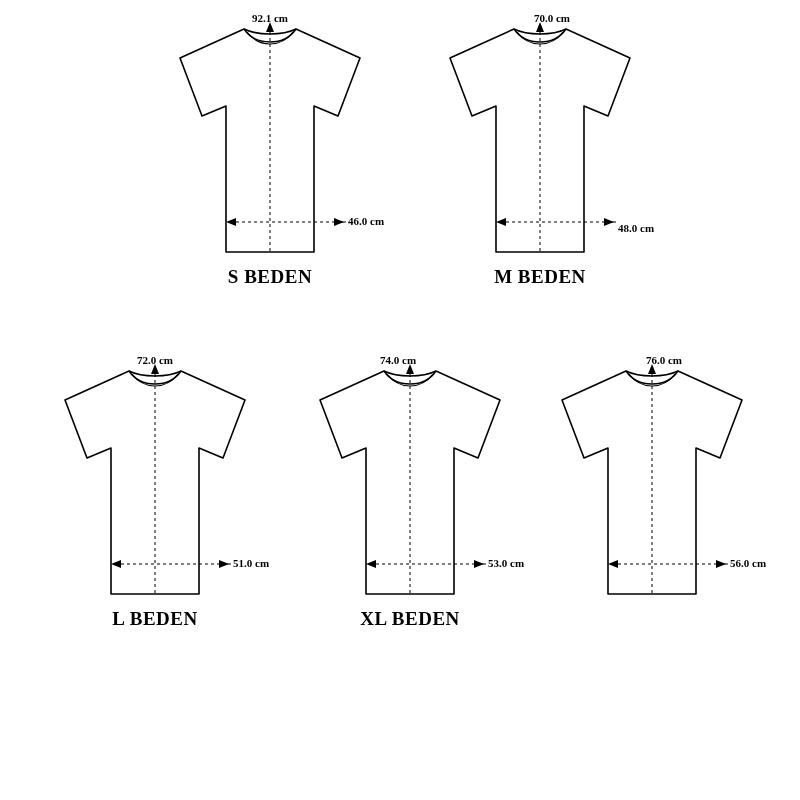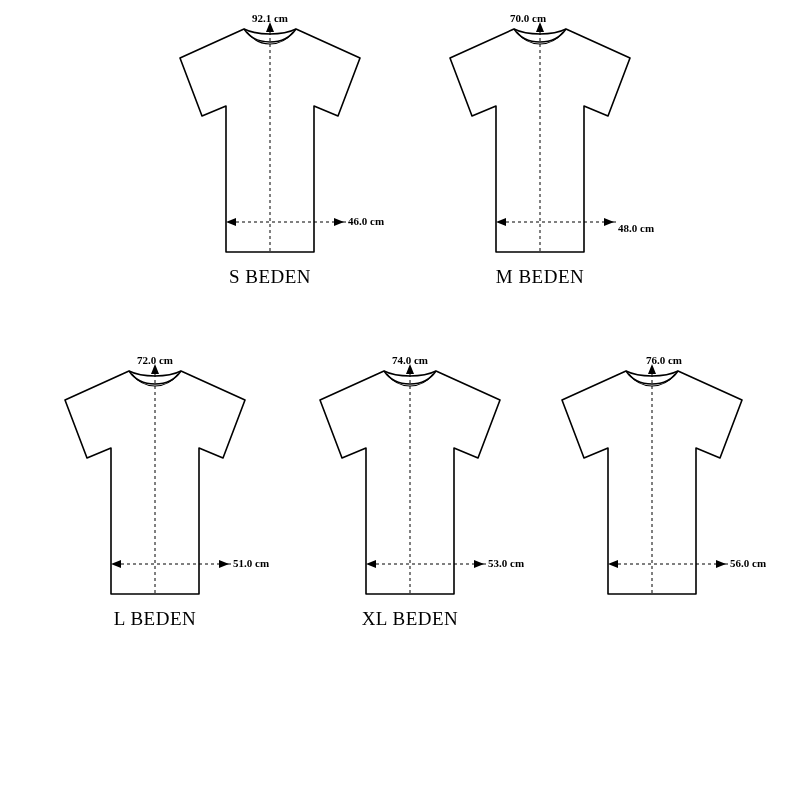--- a/index.html
+++ b/index.html
@@ -32,21 +32,21 @@
     height: 260px;
   }
   .shirt-svg {
     display: block;
   }
   .label {
     position: absolute;
     left: 0;
     width: 260px;
     text-align: center;
-    font-weight: normal;
+    font-weight: bold;
     font-size: 19px;
     letter-spacing: 0.5px;
   }
   .dim-text {
     position: absolute;
     font-size: 11px;
     font-weight: bold;
     white-space: nowrap;
     font-family: "Liberation Serif", serif;
   }
@@ -120,21 +120,21 @@
                  C 150 24, 142 26, 130 26 Z" fill="#ffffff" stroke="#000000" stroke-width="1.6" stroke-linejoin="round"></path>
         <path d="M104 21 C 110 30, 118 34, 130 34 C 142 34, 150 30, 156 21" fill="none" stroke="#000000" stroke-width="1.4"></path>
         <path d="M107 24 C 113 32, 120 36, 130 36 C 140 36, 147 32, 153 24" fill="none" stroke="#000000" stroke-width="1.1"></path>
         <line x1="130" y1="18" x2="130" y2="244" stroke="#000000" stroke-width="1" stroke-dasharray="3,3"></line>
         <polygon points="130,14 126,24 134,24" fill="#000000"></polygon>
         <line x1="90" y1="214" x2="200" y2="214" stroke="#000000" stroke-width="1" stroke-dasharray="3,3"></line>
         <polygon points="86,214 96,210 96,218" fill="#000000"></polygon>
         <polygon points="204,214 194,210 194,218" fill="#000000"></polygon>
         <line x1="200" y1="214" x2="206" y2="214" stroke="#000000" stroke-width="1"></line>
       </svg>
-      <div class="dim-text" style="left:100px; top:4px; width:60px; text-align:left;">70.0 cm</div>
+      <div class="dim-text" style="left:100px; top:4px; width:60px; text-align:right;">70.0 cm</div>
       <div class="dim-text chest-text" style="left:208px; top:214px;">48.0 cm</div>
     </div>
     <div class="label" style="top:258px;">M BEDEN</div>
   </div>
 
   <div class="size-cell" style="left:25px; top:350px;">
     <div class="shirt-wrap">
       <svg class="shirt-svg" width="260" height="260" viewBox="0 0 260 260">
         <path d="M130 26
                  C 118 26, 110 24, 104 21
@@ -180,21 +180,21 @@
                  C 150 24, 142 26, 130 26 Z" fill="#ffffff" stroke="#000000" stroke-width="1.6" stroke-linejoin="round"></path>
         <path d="M104 21 C 110 30, 118 34, 130 34 C 142 34, 150 30, 156 21" fill="none" stroke="#000000" stroke-width="1.4"></path>
         <path d="M107 24 C 113 32, 120 36, 130 36 C 140 36, 147 32, 153 24" fill="none" stroke="#000000" stroke-width="1.1"></path>
         <line x1="130" y1="18" x2="130" y2="244" stroke="#000000" stroke-width="1" stroke-dasharray="3,3"></line>
         <polygon points="130,14 126,24 134,24" fill="#000000"></polygon>
         <line x1="90" y1="214" x2="200" y2="214" stroke="#000000" stroke-width="1" stroke-dasharray="3,3"></line>
         <polygon points="86,214 96,210 96,218" fill="#000000"></polygon>
         <polygon points="204,214 194,210 194,218" fill="#000000"></polygon>
         <line x1="200" y1="214" x2="206" y2="214" stroke="#000000" stroke-width="1"></line>
       </svg>
-      <div class="dim-text" style="left:100px; top:4px; width:60px; text-align:center;">74.0 cm</div>
+      <div class="dim-text" style="left:100px; top:4px; width:60px; ">74.0 cm</div>
       <div class="dim-text chest-text" style="left:208px; top:207px;">53.0 cm</div>
     </div>
     <div class="label" style="top:258px;">XL BEDEN</div>
   </div>
 
   <div class="size-cell" style="left:522px; top:350px;">
     <div class="shirt-wrap">
       <svg class="shirt-svg" width="260" height="260" viewBox="0 0 260 260">
         <path d="M130 26
                  C 118 26, 110 24, 104 21

